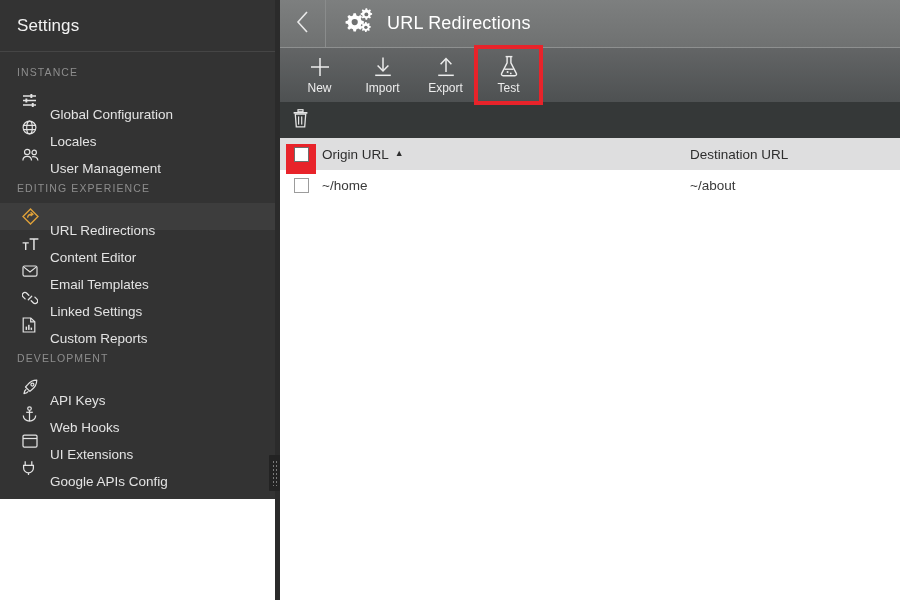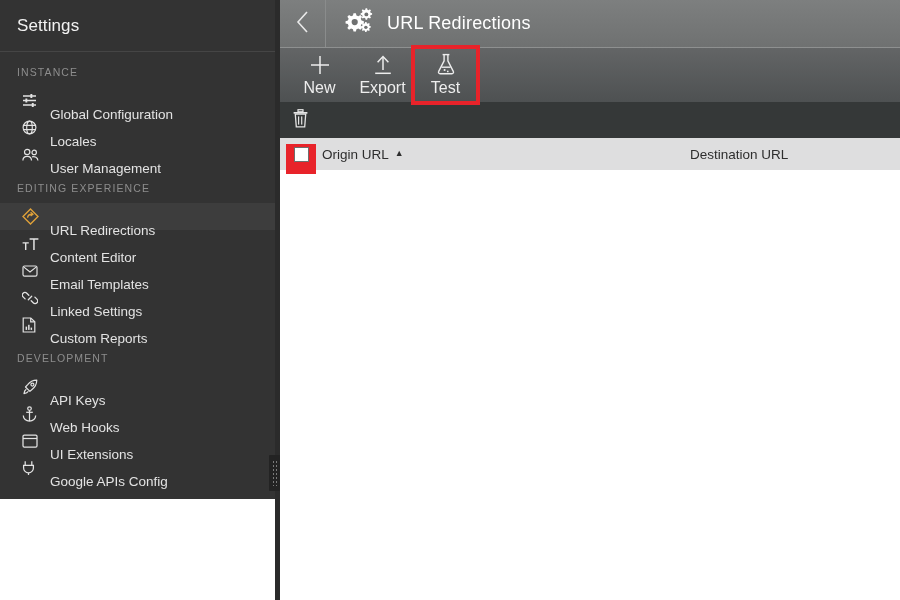--- a/index.html
+++ b/index.html
@@ -105,21 +105,21 @@
     padding-left: 8px;
     flex: 0 0 54px;
     position: relative;
   }
   .tool-btn {
     width: 63px; height: 54px;
     display: flex; flex-direction: column;
     align-items: center; justify-content: center;
     gap: 3px;
     color: #ededed;
-    font-size: 16px;
+    font-size: 12px;
     cursor: pointer;
     position: relative;
   }
   .tool-btn .tb-ico { height: 23px; display:flex; align-items:center; justify-content:center; }
   .tool-btn.highlight {
     outline: 4px solid #e8232a;
     outline-offset: -1px;
   }
 
   #action-bar {
@@ -383,20 +383,32 @@
                 <path d="M11 2v18M2 11h18"></path>
               </g>
             </svg>
           </span>
           <span>New</span>
         </div>
         <div class="tool-btn">
           <span class="tb-ico">
             <svg width="22" height="22" viewBox="0 0 22 22">
               <g stroke="#ededed" stroke-width="1.5" fill="none">
+                <path d="M11 1.5v13"></path>
+                <path d="M5.6 9.4 L11 15 L16.4 9.4"></path>
+                <path d="M3.2 19.3h15.6"></path>
+              </g>
+            </svg>
+          </span>
+          <span>Import</span>
+        </div>
+        <div class="tool-btn">
+          <span class="tb-ico">
+            <svg width="22" height="22" viewBox="0 0 22 22">
+              <g stroke="#ededed" stroke-width="1.5" fill="none">
                 <path d="M11 16V3"></path>
                 <path d="M5.6 8.2 L11 2.6 L16.4 8.2"></path>
                 <path d="M3.2 19.3h15.6"></path>
               </g>
             </svg>
           </span>
           <span>Export</span>
         </div>
         <div class="tool-btn highlight">
           <span class="tb-ico">
@@ -434,16 +446,25 @@
           <span class="cbox"></span>
         </div>
         <div class="col-origin">
           <span>Origin URL</span>
           <span class="sort-caret">▲</span>
         </div>
         <div class="col-dest">
           <span>Destination URL</span>
         </div>
       </div>
+      <div id="tbody">
+          <div class="trow">
+            <div class="cell-check">
+              <span class="cbox"></span>
+            </div>
+            <div class="col-origin">~/home</div>
+            <div class="col-dest">~/about</div>
+          </div>
+        </div>
     </div>
 
   </section>
 </div>
 
 </body></html>

